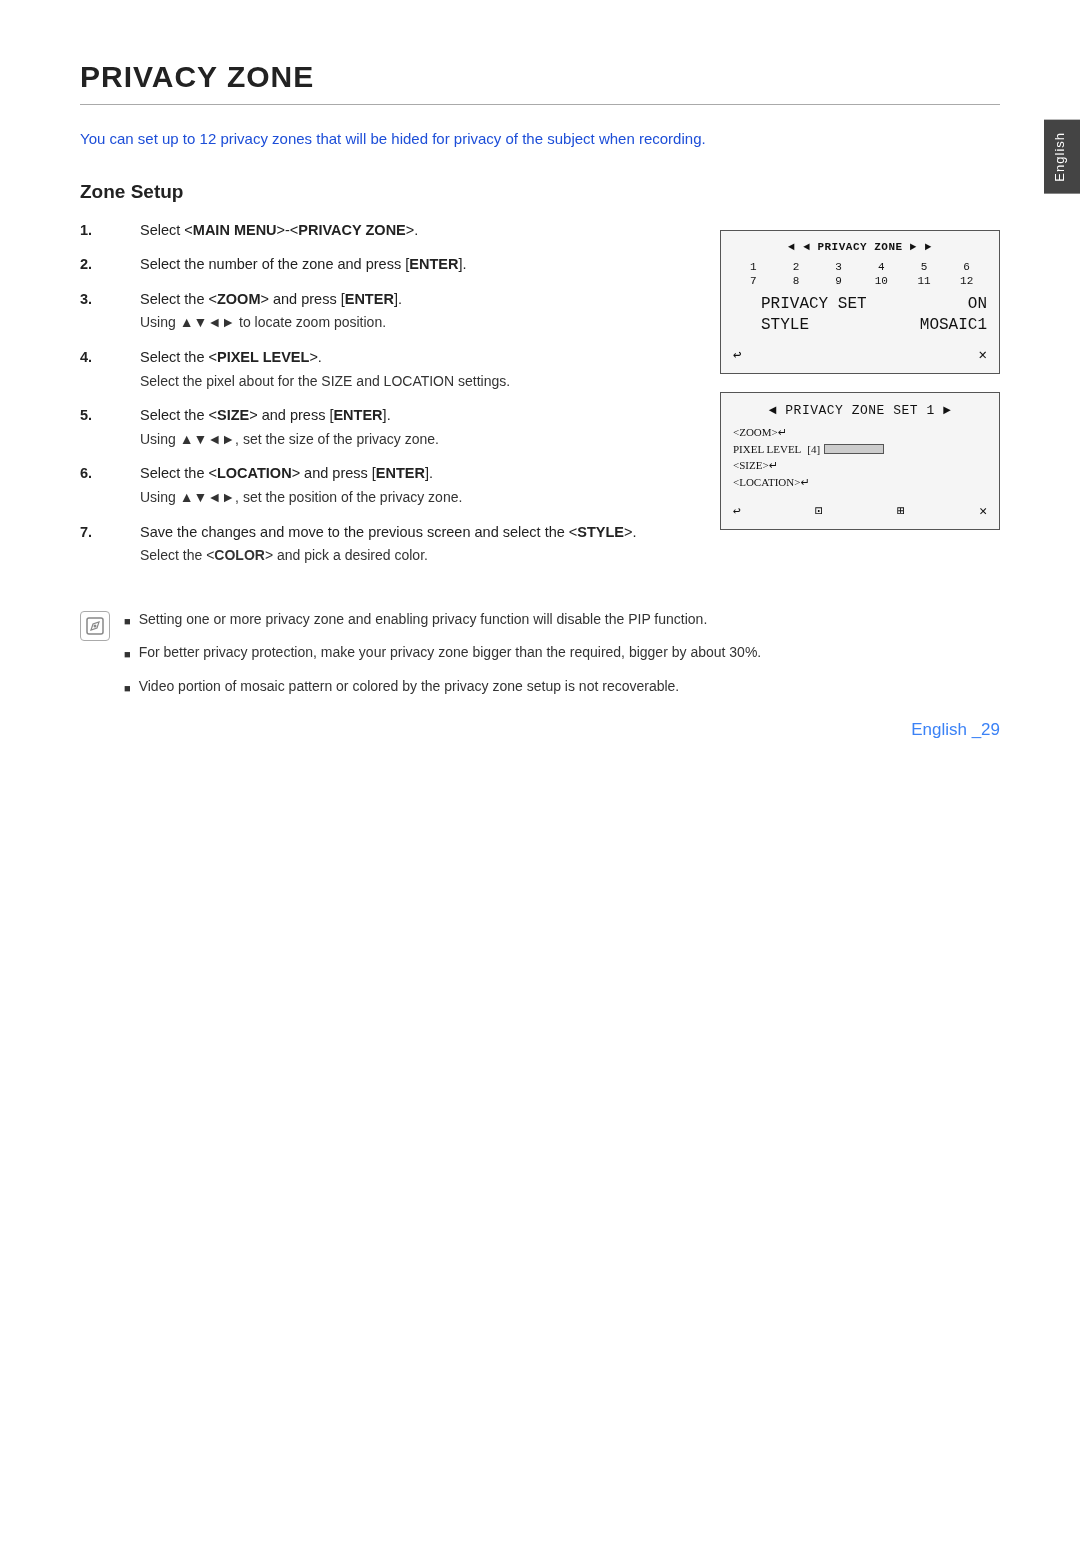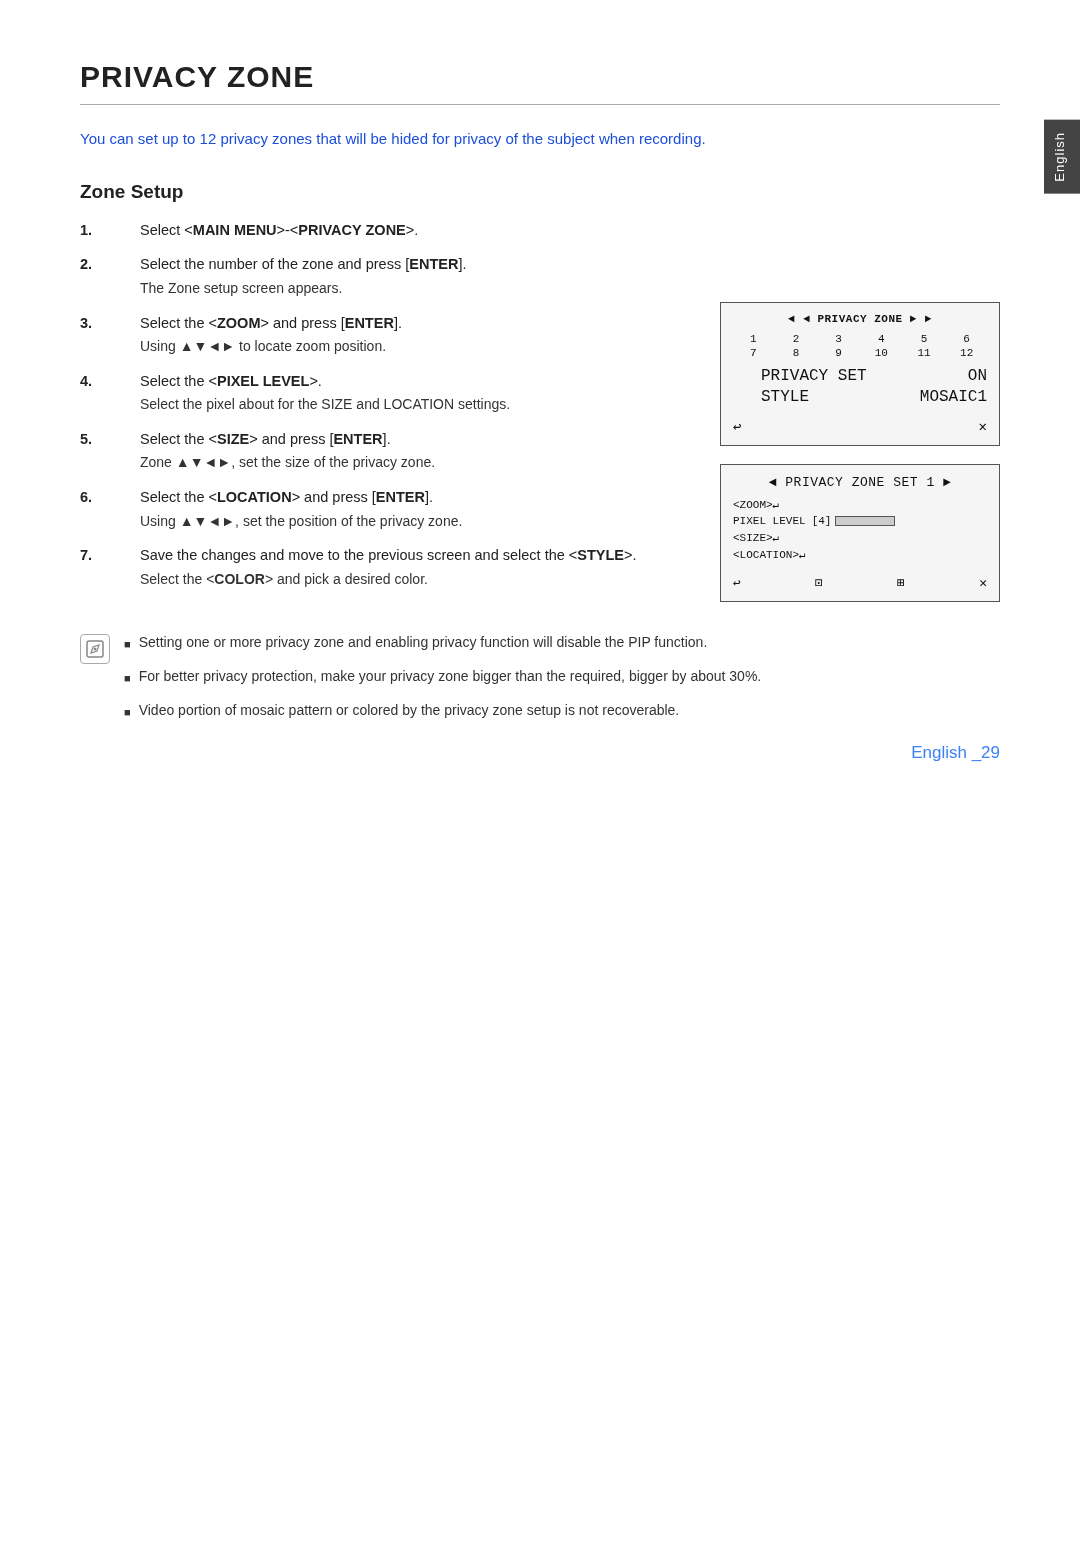--- a/index.html
+++ b/index.html
@@ -51,21 +51,21 @@
       font-size: 15px;
       color: #1d4ed8;
       margin-bottom: 30px;
       line-height: 1.6;
     }
 
     
     .main-content {
       display: flex;
       gap: 46px;
-      align-items: flex-end;
+      align-items: center;
     }
 
     .left-column {
       flex: 1;
     }
 
     .right-column {
       width: 280px;
       flex-shrink: 0;
       display: flex;
@@ -168,20 +168,21 @@
       margin-bottom: 8px;
       letter-spacing: 0.5px;
     }
 
     .screen2-row {
       font-size: 11px;
       margin-bottom: 4px;
       display: flex;
       align-items: center;
       gap: 6px;
+      font-family: Liberation Serif, serif;
     }
 
     .pixel-bar {
       display: flex;
       align-items: center;
       gap: 4px;
     }
 
     .bar-box {
       width: 60px;
@@ -276,21 +277,20 @@
           <span class="step-num">1.</span>
           <div class="step-content">
             <span>Select &lt;<strong>MAIN MENU</strong>&gt;-&lt;<strong>PRIVACY ZONE</strong>&gt;.</span>
           </div>
         </li>
 
         <li>
           <span class="step-num">2.</span>
           <div class="step-content">
             <span>Select the number of the zone and press [<strong>ENTER</strong>].</span>
-            <div class="step-sub">The Zone setup screen appears.</div>
           </div>
         </li>
 
         <li>
           <span class="step-num">3.</span>
           <div class="step-content">
             <span>Select the &lt;<strong>ZOOM</strong>&gt; and press [<strong>ENTER</strong>].</span>
             <div class="step-sub">Using ▲▼◄► to locate zoom position.</div>
           </div>
         </li>
@@ -300,21 +300,21 @@
           <div class="step-content">
             <span>Select the &lt;<strong>PIXEL LEVEL</strong>&gt;.</span>
             <div class="step-sub">Select the pixel about for the SIZE and LOCATION settings.</div>
           </div>
         </li>
 
         <li>
           <span class="step-num">5.</span>
           <div class="step-content">
             <span>Select the &lt;<strong>SIZE</strong>&gt; and press [<strong>ENTER</strong>].</span>
-            <div class="step-sub">Zone ▲▼◄►, set the size of the privacy zone.</div>
+            <div class="step-sub">Using ▲▼◄►, set the size of the privacy zone.</div>
           </div>
         </li>
 
         <li>
           <span class="step-num">6.</span>
           <div class="step-content">
             <span>Select the &lt;<strong>LOCATION</strong>&gt; and press [<strong>ENTER</strong>].</span>
             <div class="step-sub">Using ▲▼◄►, set the position of the privacy zone.</div>
           </div>
         </li>

